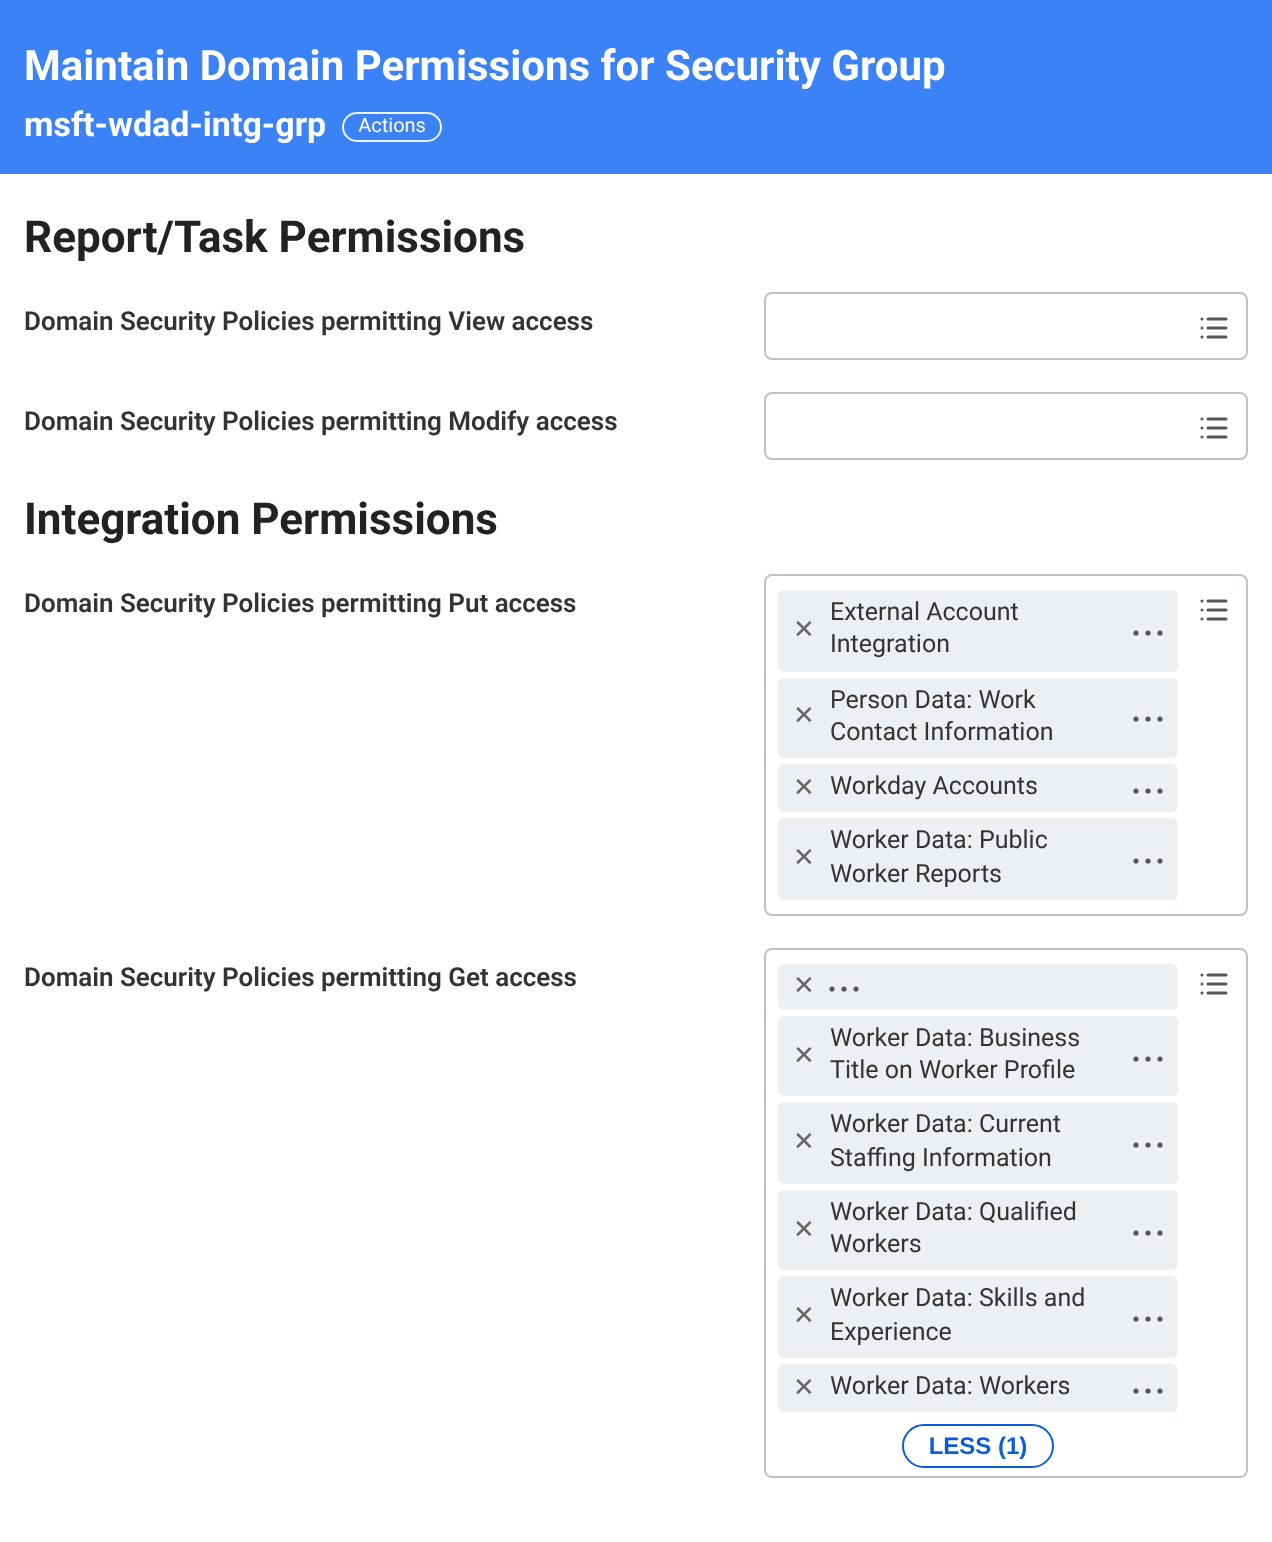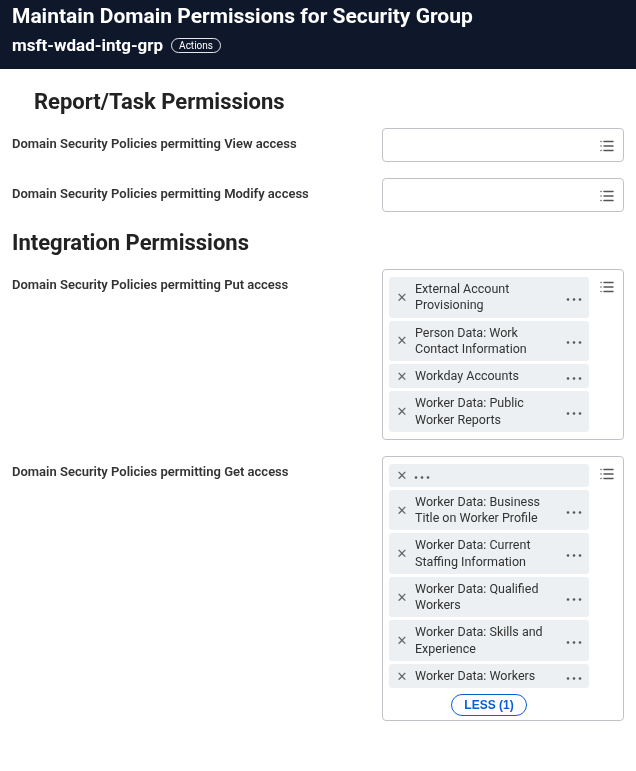--- a/index.html
+++ b/index.html
@@ -4,23 +4,23 @@
 <style>
   * { box-sizing: border-box; }
   body {
     margin: 0;
     font-family: -apple-system, BlinkMacSystemFont, "Segoe UI", Roboto, Arial, sans-serif;
     color: #333;
     width: 636px;
     background: #fff;
   }
   .header {
-    background: #0f172a;
+    background: #3b82f6;
     color: #fff;
-    padding: 4px 12px 14px 12px;
+    padding: 22px 12px 14px 12px;
   }
   .header h1 {
     margin: 0 0 6px 0;
     font-size: 21px;
     font-weight: 700;
     line-height: 1.2;
   }
   .subtitle-row {
     display: flex;
     align-items: center;
@@ -38,21 +38,21 @@
     color: #fff;
     cursor: pointer;
   }
   .content { padding: 14px 12px 30px 12px; }
   .section-title {
     font-size: 22px;
     font-weight: 700;
     margin: 18px 0 14px 0;
     color: #222;
   }
-  .section-title.first { margin-top: 6px; margin-left: 22px; }
+  .section-title.first { margin-top: 6px; }
   .field-row {
     display: flex;
     align-items: flex-start;
     margin-bottom: 16px;
     gap: 10px;
   }
   .field-label {
     width: 360px;
     flex: 0 0 360px;
     font-size: 13px;
@@ -193,21 +193,21 @@
             <circle cx="4" cy="6" r="1" fill="currentColor" stroke="none"></circle>
             <line x1="8" y1="6" x2="20" y2="6"></line>
             <circle cx="4" cy="12" r="1" fill="currentColor" stroke="none"></circle>
             <line x1="8" y1="12" x2="20" y2="12"></line>
             <circle cx="4" cy="18" r="1" fill="currentColor" stroke="none"></circle>
             <line x1="8" y1="18" x2="20" y2="18"></line>
           </svg>
         </span>
       <div class="chip">
             <span class="remove">✕</span>
-            <span class="chip-label">External Account Provisioning</span>
+            <span class="chip-label">External Account Integration</span>
             <span class="more"><svg viewBox="0 0 16 5">
                 <circle cx="2" cy="2.5" r="1.3" fill="currentColor"></circle>
                 <circle cx="8" cy="2.5" r="1.3" fill="currentColor"></circle>
                 <circle cx="14" cy="2.5" r="1.3" fill="currentColor"></circle>
               </svg></span>
           </div>
           <div class="chip">
             <span class="remove">✕</span>
             <span class="chip-label">Person Data: Work Contact Information</span>
             <span class="more"><svg viewBox="0 0 16 5">

